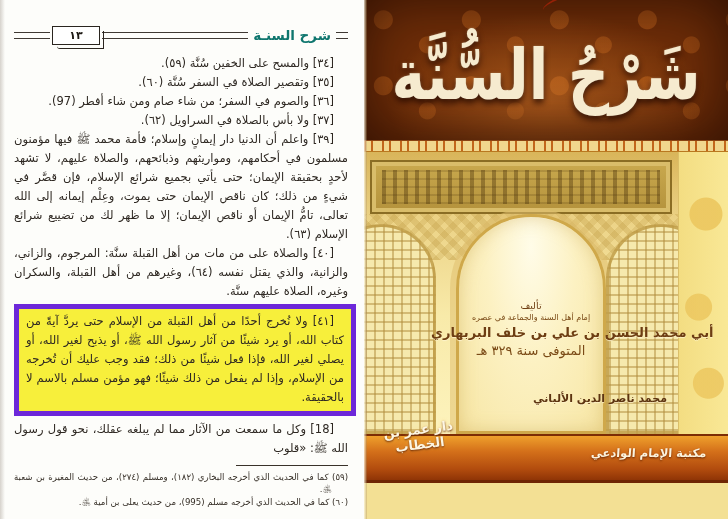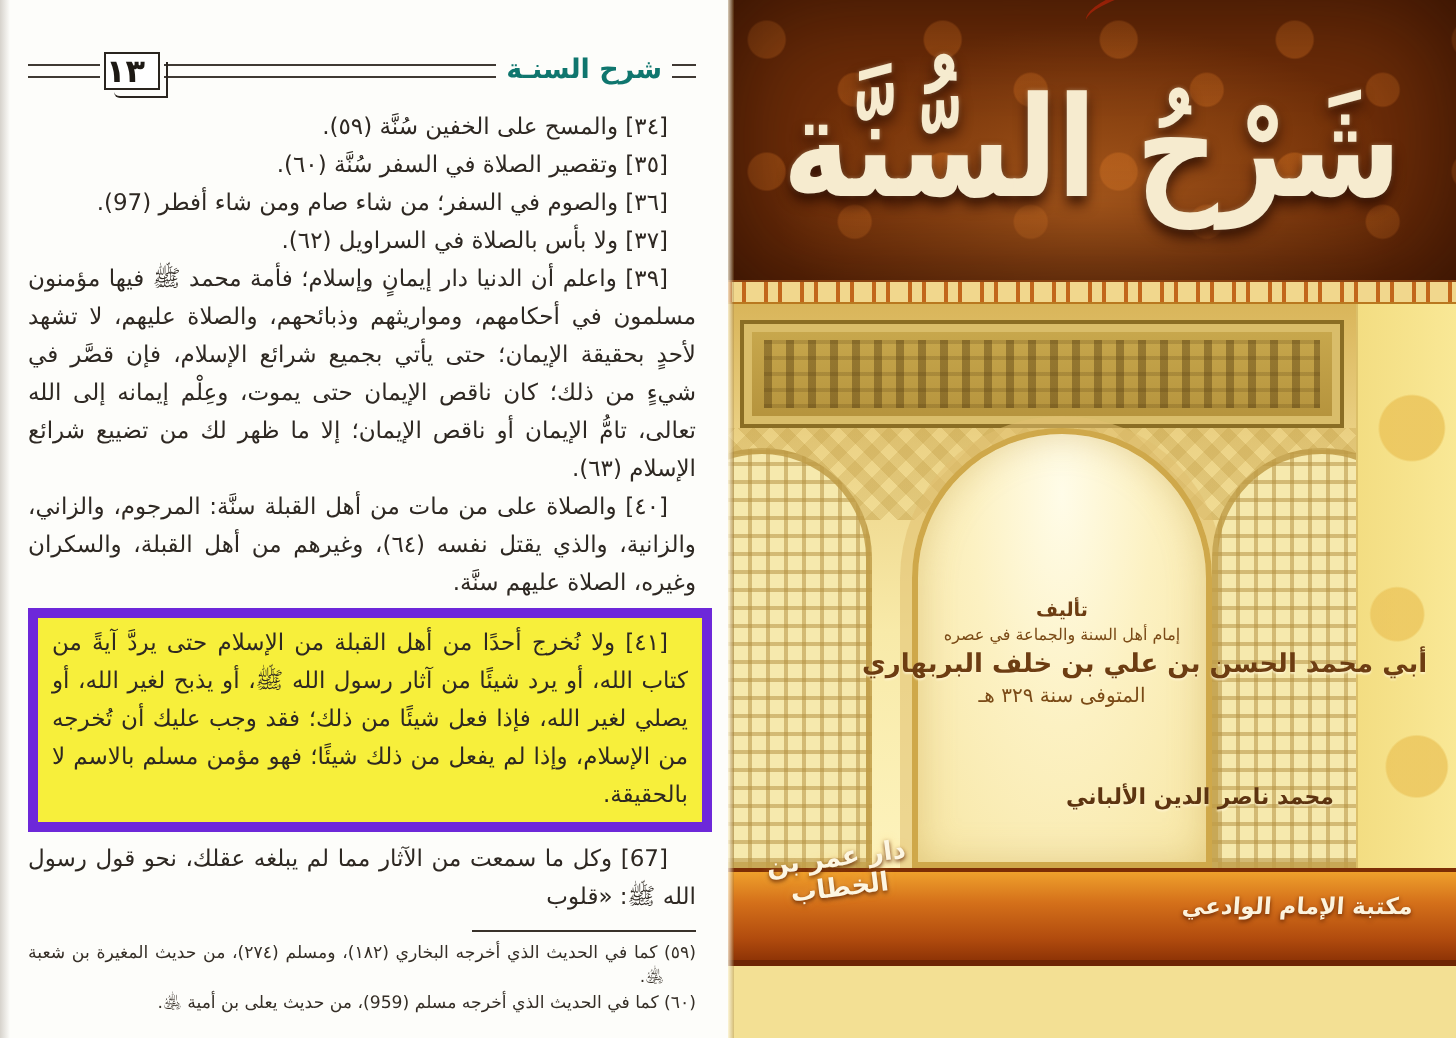--- a/index.html
+++ b/index.html
@@ -24,23 +24,23 @@
     background: linear-gradient(90deg, rgba(60,40,20,.20), rgba(60,40,20,0));
   }
 
   .pg-header { display: flex; align-items: center; height: 20px; margin-bottom: 9px; }
   .hdr-dash { width: 12px; height: 7px; border-top: 1.7px solid #3f3933; border-bottom: 1.7px solid #3f3933; }
   .hdr-title { font-weight: bold; font-size: 13.5px; color: #0f766e; margin: 0 5px; white-space: nowrap; letter-spacing: .5px; }
   .hdr-line { height: 7px; border-top: 1.7px solid #3f3933; border-bottom: 1.7px solid #3f3933; }
   .hdr-line.long { flex: 1; }
   .hdr-line.short { width: 36px; }
   .pg-num-box {
-    position: relative; width: 28px; height: 19px; background: #ffffff;
-    border: 1.6px solid #2a251f; display: flex; align-items: center; justify-content: flex-end;
-    font-weight: bold; font-size: 16px; color: #1d1914; flex: 0 0 auto; margin: 0 2px;
+    position: relative; width: 48px; height: 19px; background: #ffffff;
+    border: 1.6px solid #2a251f; display: flex; align-items: center; justify-content: center;
+    font-weight: bold; font-size: 11px; color: #1d1914; flex: 0 0 auto; margin: 0 2px;
   }
   .pg-num-box::after {
     content: ""; position: absolute; right: -5px; bottom: -5px; width: 100%; height: 100%;
     border-right: 1.6px solid #2a251f; border-bottom: 1.6px solid #2a251f;
     border-radius: 0 0 0 3px; pointer-events: none;
   }
 
   .body-text { font-size: 11.5px; line-height: 19px; text-align: justify; text-align-last: right; }
   .body-text p { text-indent: 14px; }
   .hl-block {
@@ -138,24 +138,24 @@
   .side-band {
     position: absolute; top: 0; right: 0; width: 50px; height: 100%; z-index: 2;
     background:
       radial-gradient(circle at 55% 22%, rgba(236,199,95,.9) 0 16px, rgba(236,199,95,0) 17px),
       radial-gradient(circle at 40% 55%, rgba(236,199,95,.85) 0 13px, rgba(236,199,95,0) 14px),
       radial-gradient(circle at 60% 82%, rgba(236,199,95,.85) 0 15px, rgba(236,199,95,0) 16px),
       linear-gradient(90deg, #f3dd82, #f9e896);
     border-left: 1px solid rgba(190,150,60,.5);
   }
   .author-block { position: absolute; top: 148px; left: 67px; width: 200px; text-align: center; z-index: 3; color: #6d3d12; }
-  .byline { font-size: 9.5px; font-weight: bold; margin-bottom: 2px; }
+  .byline { font-size: 9.5px; font-weight: normal; margin-bottom: 2px; }
   .epithet { font-size: 8px; letter-spacing: .3px; margin-bottom: 3px; color: #7a4a16; }
   .author-name { font-size: 13px; font-weight: bold; white-space: nowrap; margin-bottom: 3px; text-shadow: 0 1px 1px rgba(255,245,210,.8); }
-  .death-note { font-size: 10px; color: #7a4a16; text-align: center; }
+  .death-note { font-size: 13px; color: #7a4a16; text-align: center; }
   .edition-block { position: absolute; top: 240px; left: 150px; width: 172px; text-align: center; z-index: 3; color: #5d3410; }
   .edition-note { font-size: 8px; margin-bottom: 2px; }
   .checker-name { font-size: 11px; font-weight: bold; text-shadow: 0 1px 1px rgba(255,245,210,.8); }
 
   .cover-band {
     position: relative; height: 49px;
     background: linear-gradient(180deg, #efa02c 0%, #d4701a 35%, #b24c0e 75%, #8f3406 100%);
     border-top: 2px solid #7c2d05; border-bottom: 3px solid #6e2604;
   }
   .pub-left {
@@ -192,28 +192,28 @@
     <main class="body-text">
       <p>[٣٤] والمسح على الخفين سُنَّة (٥٩).</p>
       <p>[٣٥] وتقصير الصلاة في السفر سُنَّة (٦٠).</p>
       <p>[٣٦] والصوم في السفر؛ من شاء صام ومن شاء أفطر (97).</p>
       <p>[٣٧] ولا بأس بالصلاة في السراويل (٦٢).</p>
       <p>[٣٩] واعلم أن الدنيا دار إيمانٍ وإسلام؛ فأمة محمد ﷺ فيها مؤمنون مسلمون في أحكامهم، ومواريثهم وذبائحهم، والصلاة عليهم، لا تشهد لأحدٍ بحقيقة الإيمان؛ حتى يأتي بجميع شرائع الإسلام، فإن قصَّر في شيءٍ من ذلك؛ كان ناقص الإيمان حتى يموت، وعِلْم إيمانه إلى الله تعالى، تامُّ الإيمان أو ناقص الإيمان؛ إلا ما ظهر لك من تضييع شرائع الإسلام (٦٣).</p>
       <p>[٤٠] والصلاة على من مات من أهل القبلة سنَّة: المرجوم، والزاني، والزانية، والذي يقتل نفسه (٦٤)، وغيرهم من أهل القبلة، والسكران وغيره، الصلاة عليهم سنَّة.</p>
       <div class="hl-block">
         <p>[٤١] ولا نُخرج أحدًا من أهل القبلة من الإسلام حتى يردَّ آيةً من كتاب الله، أو يرد شيئًا من آثار رسول الله ﷺ، أو يذبح لغير الله، أو يصلي لغير الله، فإذا فعل شيئًا من ذلك؛ فقد وجب عليك أن تُخرجه من الإسلام، وإذا لم يفعل من ذلك شيئًا؛ فهو مؤمن مسلم بالاسم لا بالحقيقة.</p>
       </div>
-      <p>[67] وكل ما سمعت من الآثار مما لم يبلغه عقلك، نحو قول رسول الله ﷺ: «قلوب</p>
+      <p>[18] وكل ما سمعت من الآثار مما لم يبلغه عقلك، نحو قول رسول الله ﷺ: «قلوب</p>
     </main>
 
     <div class="fn-sep"></div>
 
     <footer class="footnotes">
       <p>(٥٩) كما في الحديث الذي أخرجه البخاري (١٨٢)، ومسلم (٢٧٤)، من حديث المغيرة بن شعبة ﵁.</p>
-      <p>(٦٠) كما في الحديث الذي أخرجه مسلم (959)، من حديث يعلى بن أمية ﵁.</p>
+      <p>(٦٠) كما في الحديث الذي أخرجه مسلم (995)، من حديث يعلى بن أمية ﵁.</p>
 
     </footer>
   </section>
 
   <section class="cover">
 
     <div class="cover-top">
       <div class="pen-mark"></div>
       <div class="cover-title">شَرْحُ السُّنَّة</div>
     </div>

